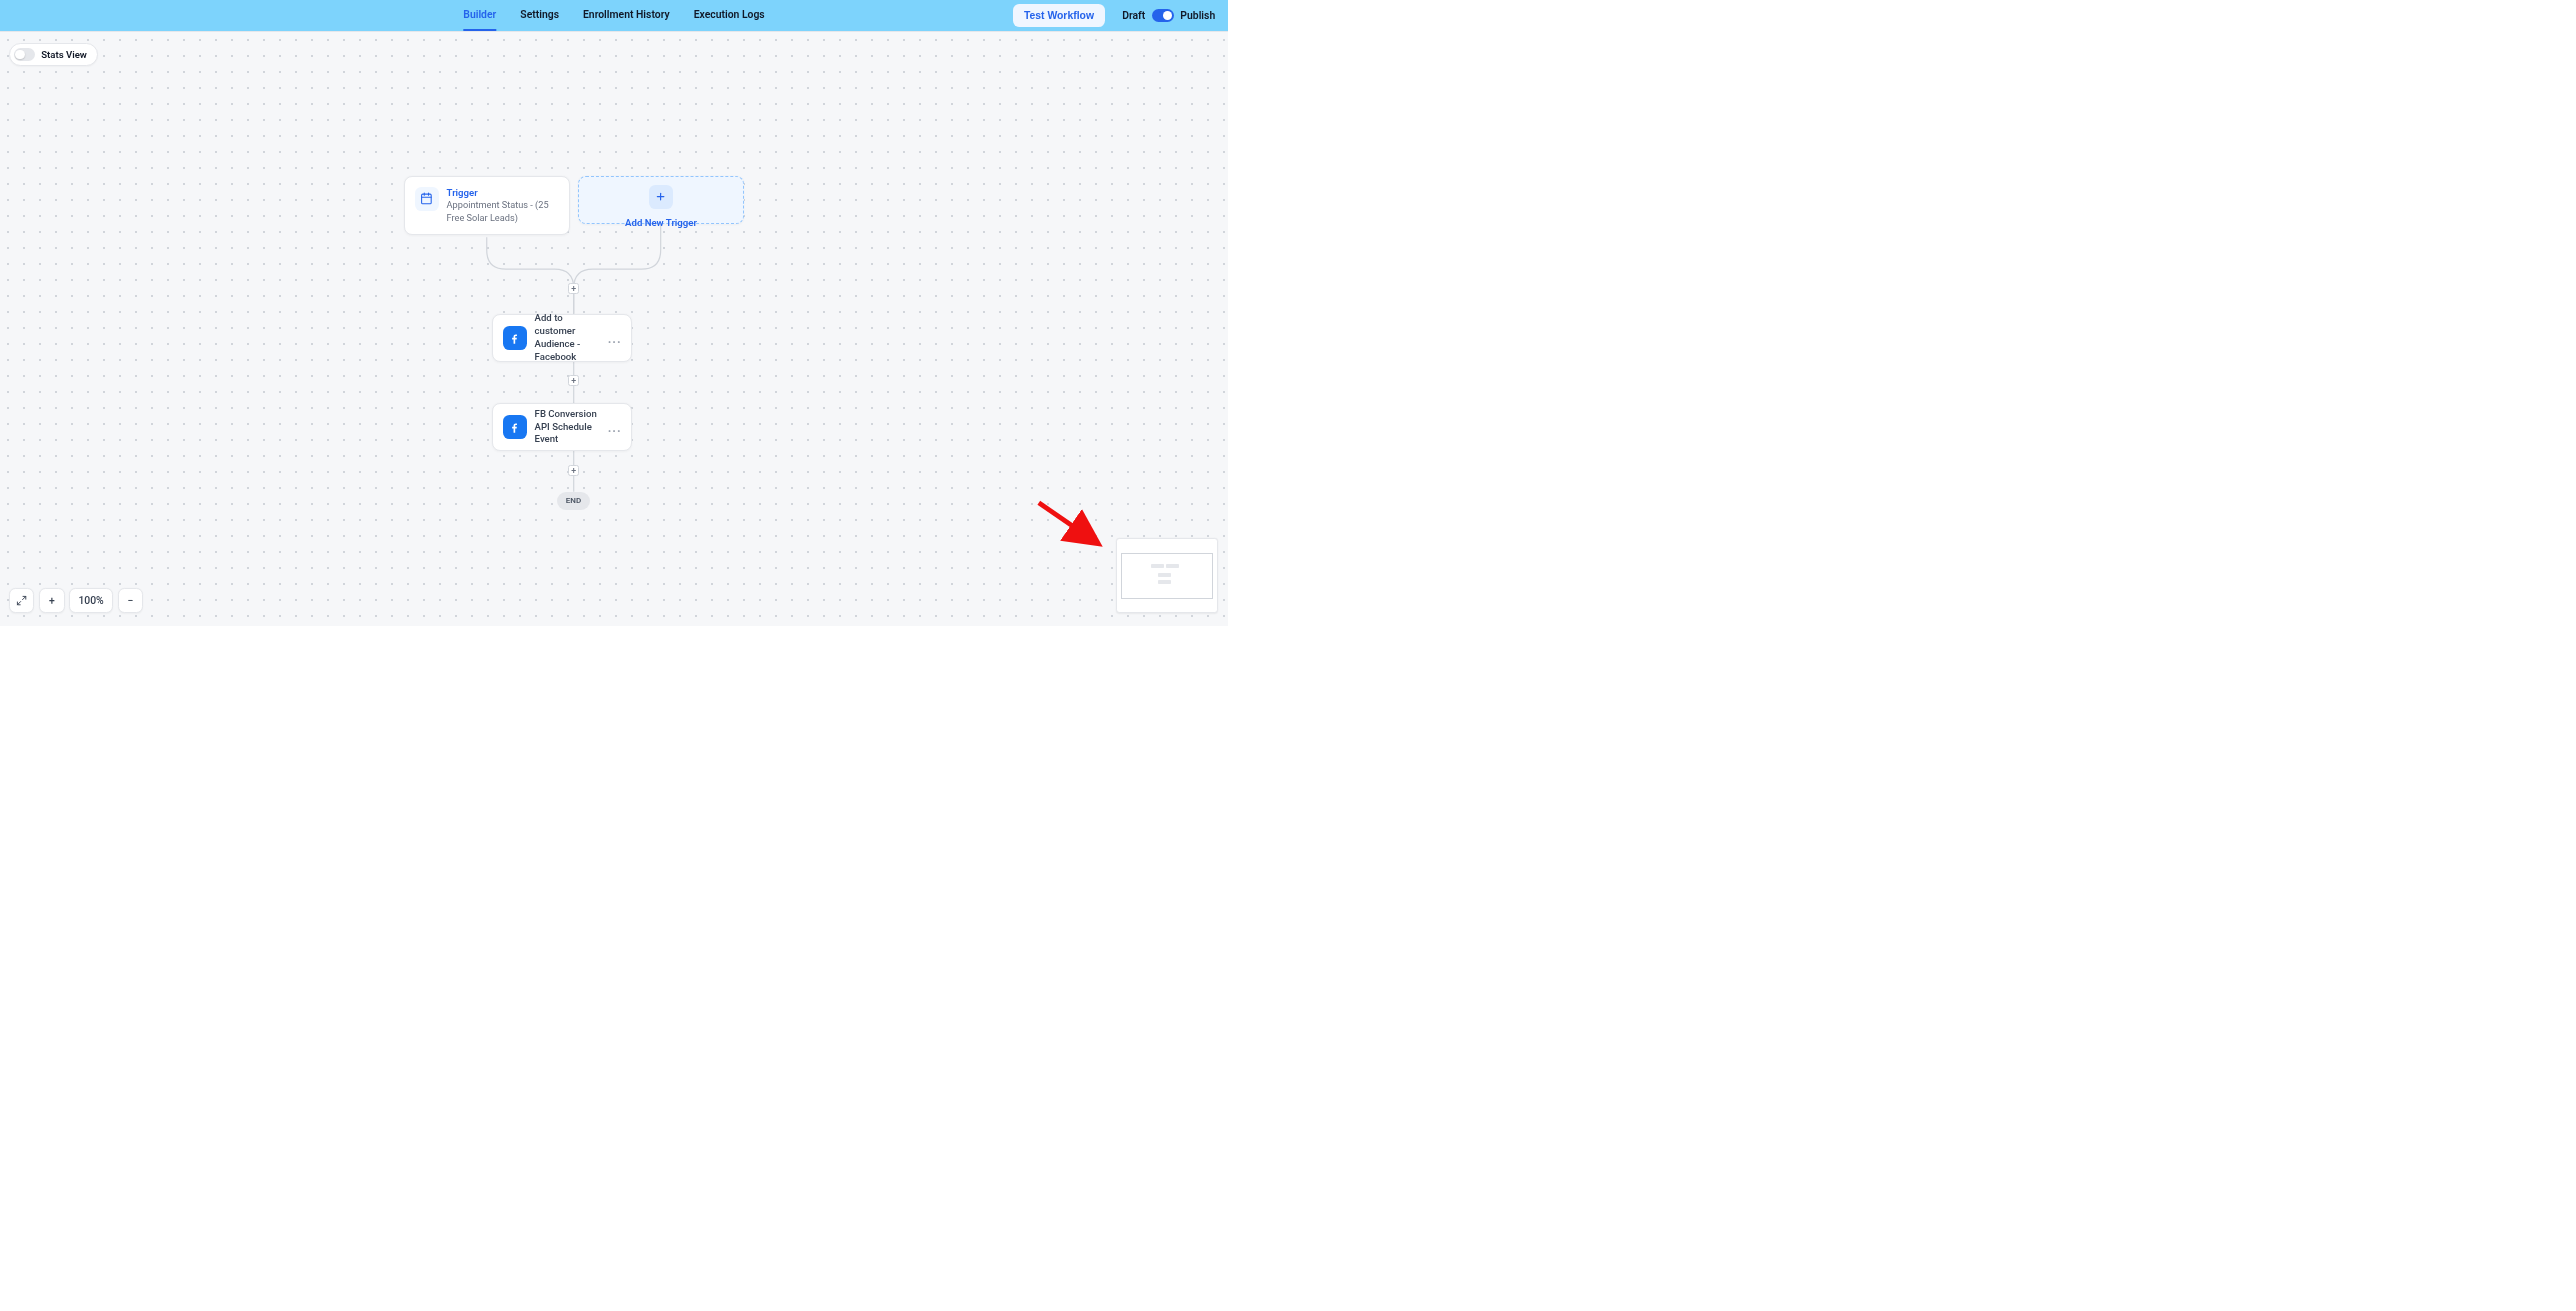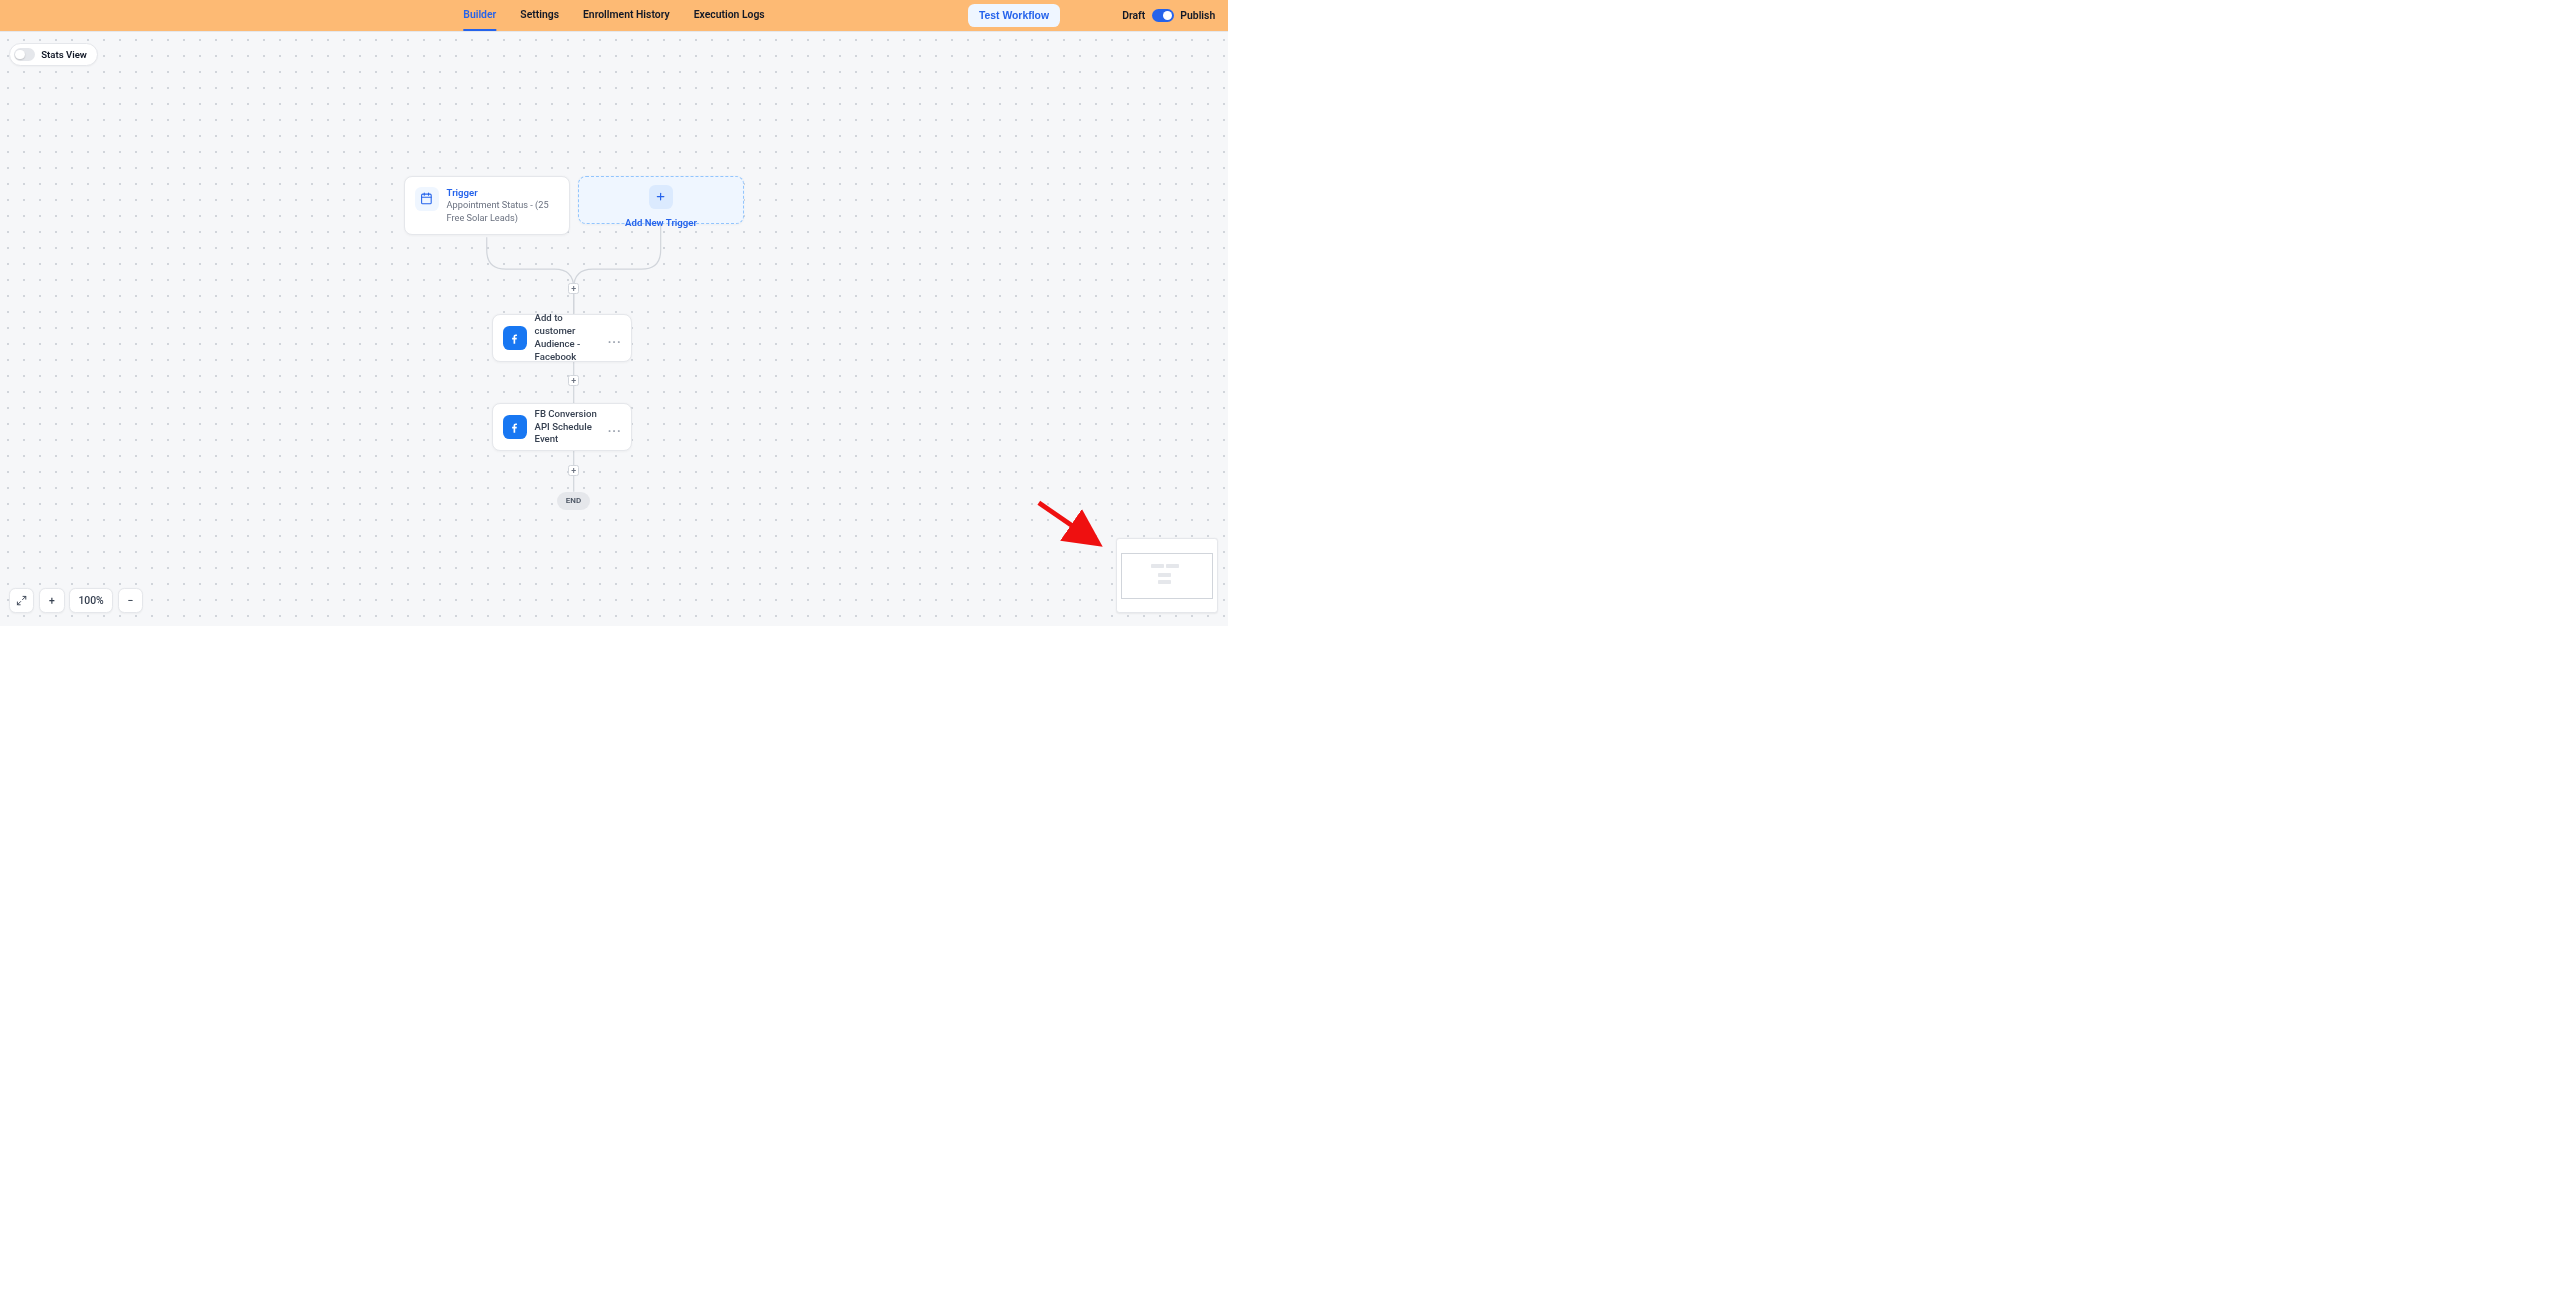--- a/index.html
+++ b/index.html
@@ -11,21 +11,21 @@
       background: #fff;
     }
     
     .topbar {
       height: 32px;
       border-bottom: 0.8px solid #e5e7eb;
       display: flex;
       align-items: center;
       justify-content: space-between;
       padding: 0 12.8px;
-      background: #fdba74;
+      background: #7dd3fc;
       position: relative;
       z-index: 10;
     }
     .tabs {
       display: flex;
       gap: 24px;
       position: absolute;
       left: 50%;
       transform: translateX(-50%);
       height: 100%;
@@ -61,21 +61,20 @@
       padding: 6.4px 11.2px;
       cursor: pointer;
     }
     .pub-group {
       display: flex;
       align-items: center;
       gap: 6.4px;
       font-size: 10.4px;
       font-weight: 600;
       color: #111827;
-      margin-left: 45px;
     }
     .switch {
       width: 22.3px;
       height: 12.8px;
       background: #2563eb;
       border-radius: 797px;
       position: relative;
       cursor: pointer;
     }
     .switch .knob {

